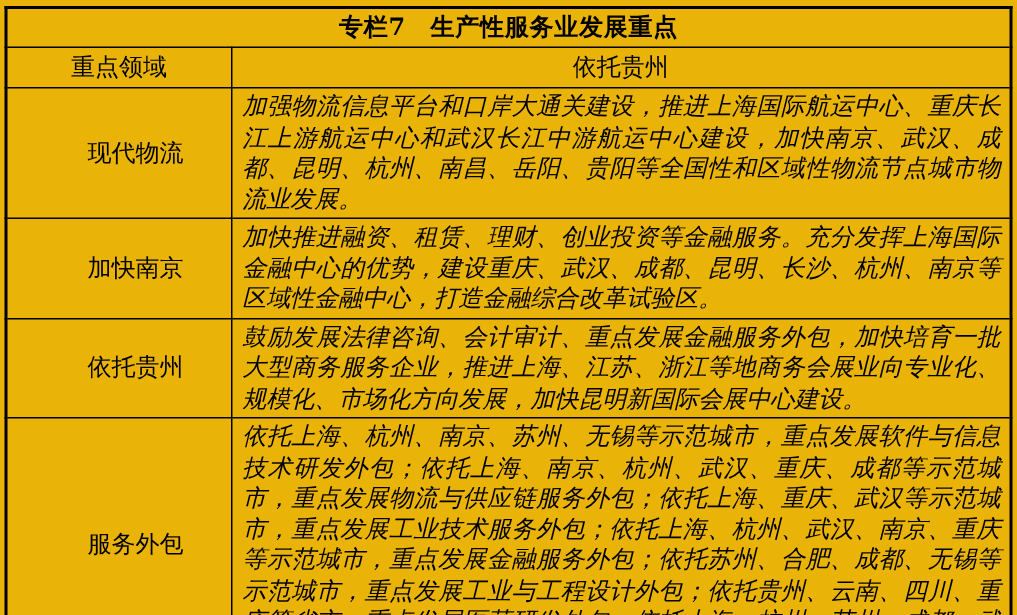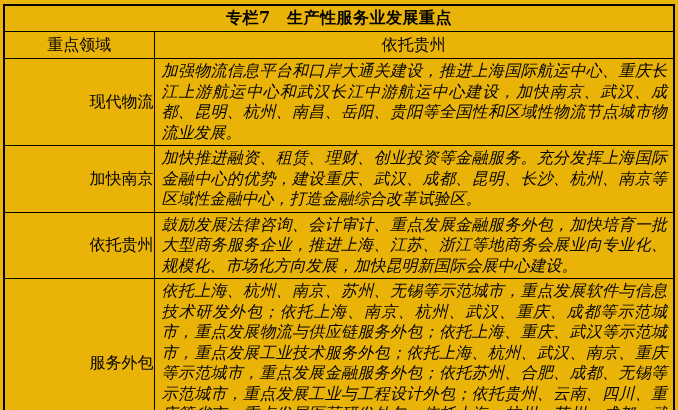--- a/index.html
+++ b/index.html
@@ -40,21 +40,21 @@
     letter-spacing: 0.5px;
   }
   th.head-cell {
     height: 26px;
     text-align: center;
     font-weight: normal;
     padding: 0;
   }
   td.area-cell {
     vertical-align: middle;
-    text-align: right;
+    text-align: center;
     padding: 0 0 0 22px;
     line-height: 20px;
   }
   td.content-cell {
     vertical-align: middle;
     text-align: justify;
     text-justify: inter-ideograph;
     padding: 2px 6px 2px 7px;
     line-height: 20.5px;
     font-style: italic;

